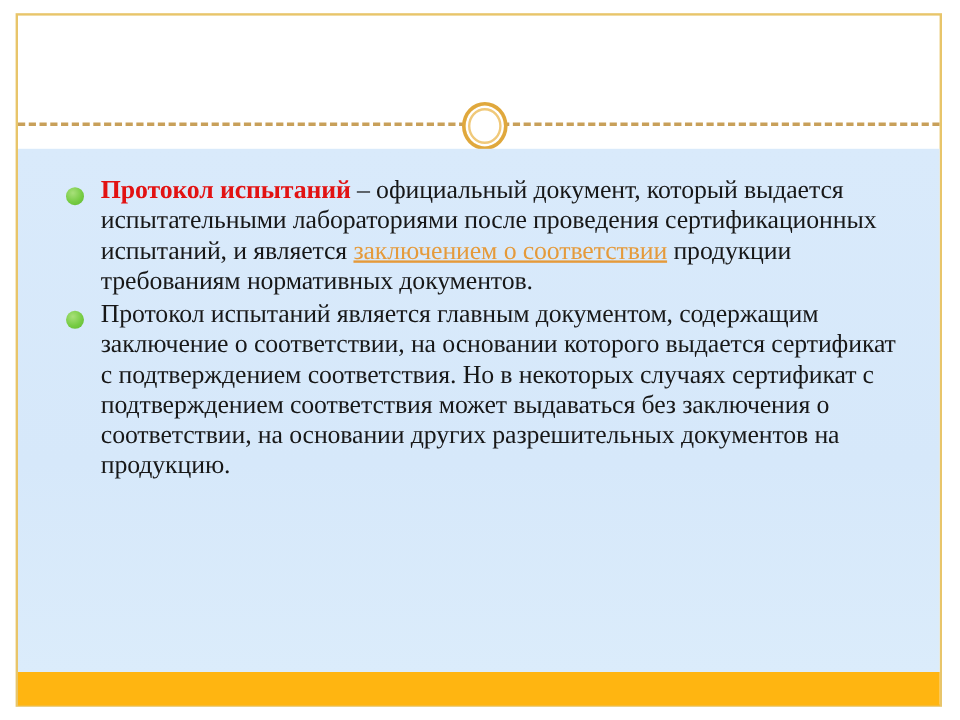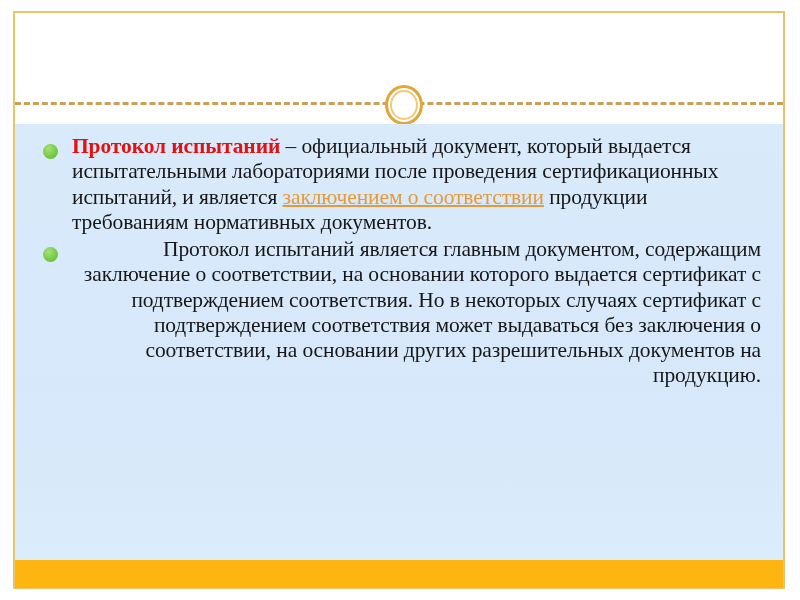--- a/index.html
+++ b/index.html
@@ -88,21 +88,21 @@
     left: 15px;
     top: 560px;
     width: 768px;
     height: 28px;
     background: #ffb511;
   }
 
   
   ul.bullet-list {
     list-style: none;
-    margin: 0;
+    margin: 12px;
     padding: 0;
   }
   li.bullet-item {
     position: relative;
     padding-left: 35px;
     margin: 0 0 2px 0;
     color: #171717;
     font-size: 21.5px;
     line-height: 1.175;
     letter-spacing: -0.1px;
@@ -118,21 +118,20 @@
   }
 
   .bullet-one {
     font-size: 22px;
     line-height: 1.18;
   }
   .bullet-two {
     font-size: 21px;
     line-height: 1.155;
     margin-top: 3px;
-    text-align: right;
   }
 
   .term-strong {
     color: #e21212;
     font-weight: bold;
   }
   .link-text {
     color: #e59a3a;
     text-decoration: underline;
     text-underline-offset: 1px;

